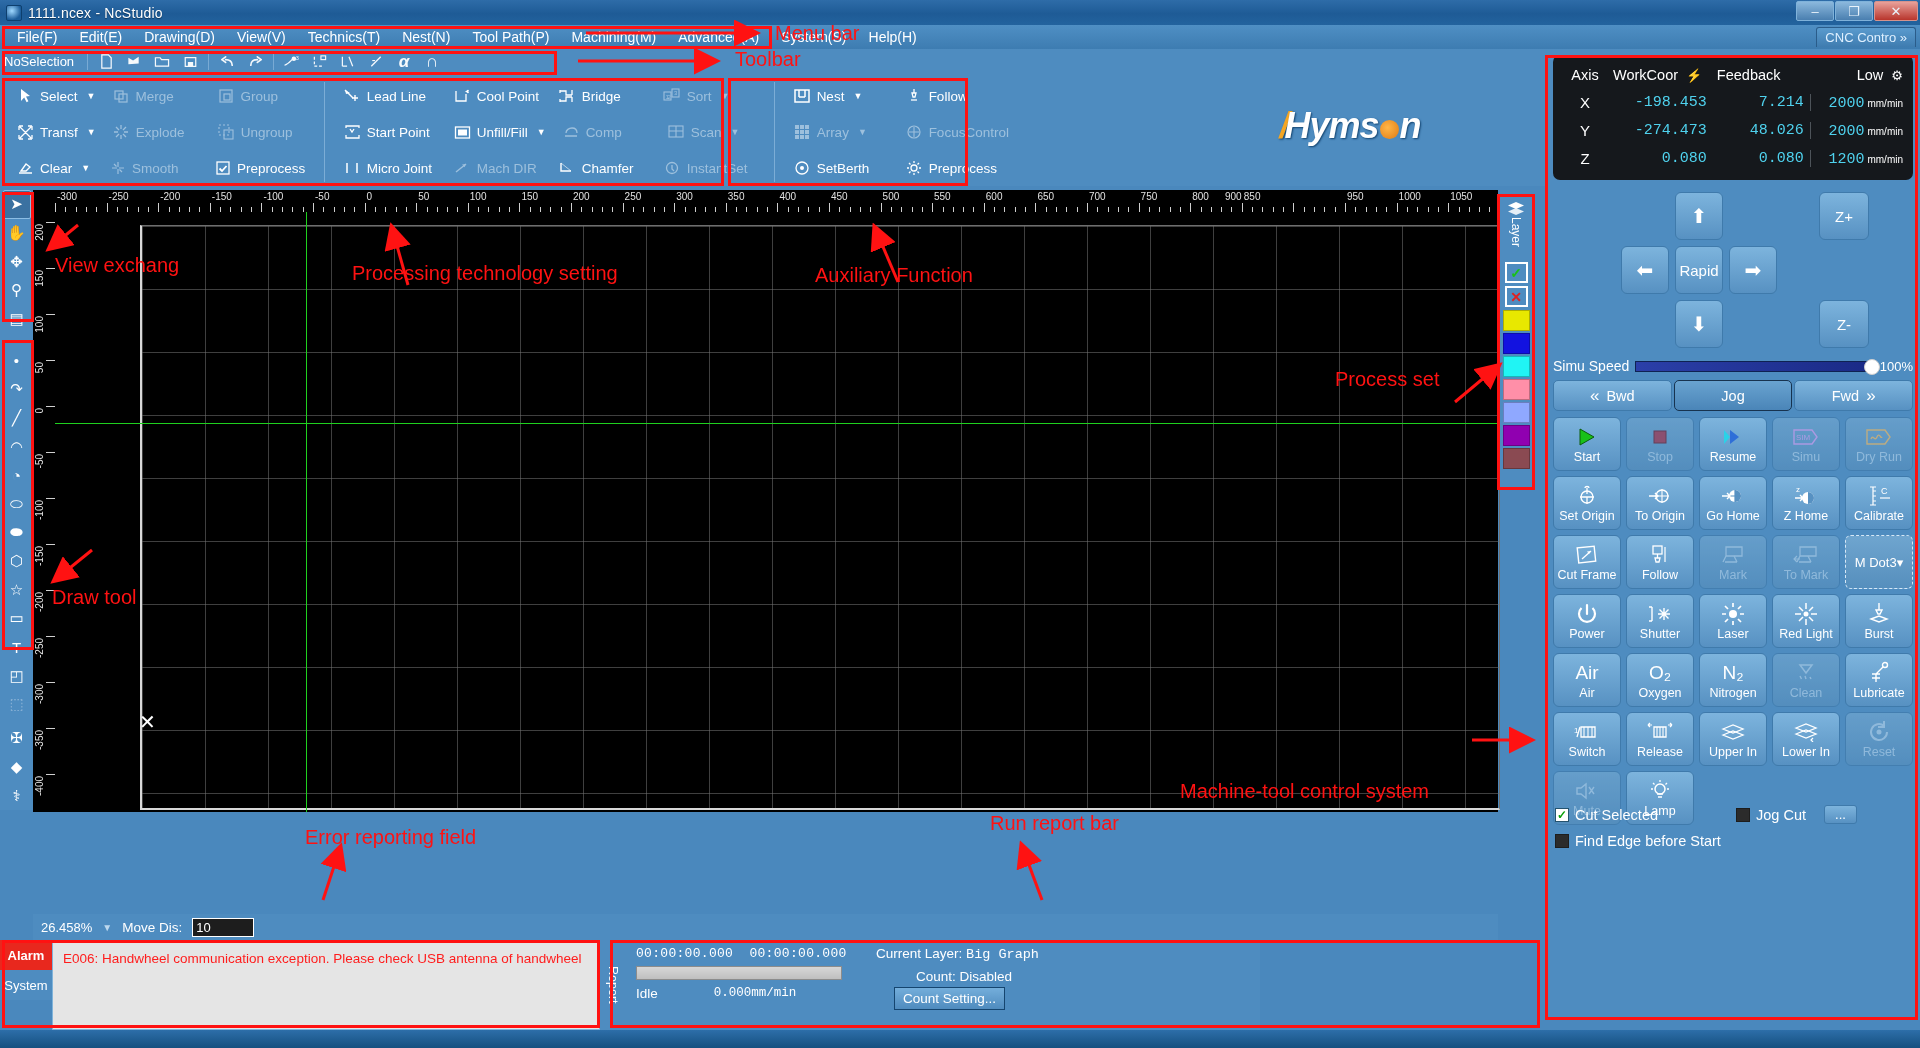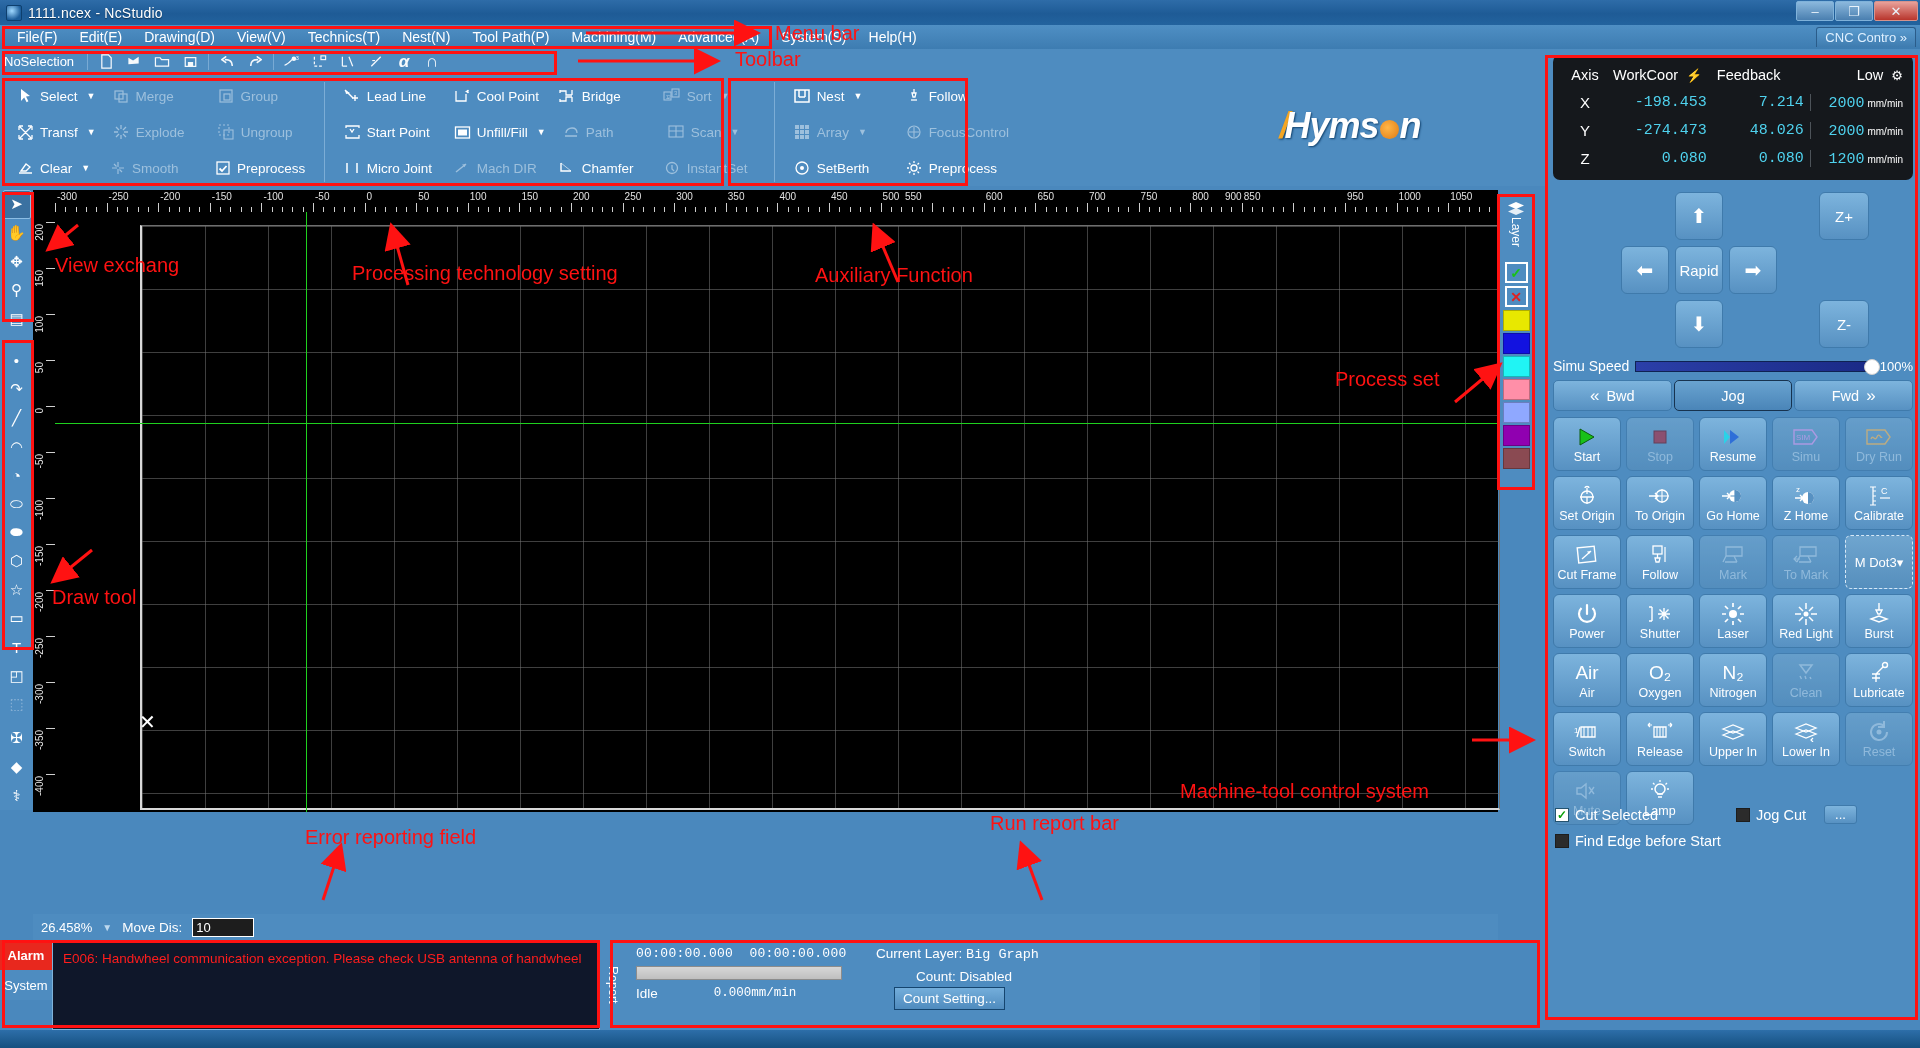--- a/index.html
+++ b/index.html
@@ -172,21 +172,21 @@
 
   
   .alarmwrap{ position:absolute; left:0; top:940px; width:600px; height:90px; display:flex;}
   .alarmtabs{ width:52px; display:flex; flex-direction:column;}
   .atab{
     height:30px; display:flex;align-items:center;justify-content:center;
     font-size:13px; color:#ffffff; background:#4e8cc0;
   }
   .atab.act{ background:#e8281e; color:#ffffff; font-weight:bold;}
   .alarmbody{
-    flex:1; background:#0f172a; border:1px solid #7fb3da; padding:6px 10px;
+    flex:1; background:#e5e5e5; border:1px solid #7fb3da; padding:6px 10px;
   }
   .aline{ color:#ff1d1d; font-size:13.5px; line-height:1.75; white-space:nowrap;}
 
   
   .reportwrap{ position:absolute; left:600px; top:940px; width:660px; height:90px; display:flex;}
   .rtabcol{ width:26px; background:#4e8cc0; display:flex; align-items:center; justify-content:center;}
   .rtabcol span{ writing-mode:vertical-rl; font-size:12.5px; color:#ffffff;}
   .reportbody{ flex:1; background:#4e8cc0; padding:6px 10px; position:relative;}
   .rtimes{ font-family:"Liberation Mono",monospace; font-size:13px; color:#ffffff; letter-spacing:.3px;}
   .progress{
@@ -548,21 +548,21 @@
             </span>
             <span>Unfill/Fill</span>
             <span class="caret">▼</span>
           </div>
           <div class="rbtn dis" style="min-width: 105px;">
             <span class="gi">
               <svg width="18" height="14" viewBox="0 0 18 14">
                 <path d="M3 11h12M4 8c0-3 3-5 6-5s5 2 5 5" fill="none" stroke="currentColor" stroke-width="1.3"></path>
               </svg>
             </span>
-            <span>Path</span>
+            <span>Comp</span>
           </div>
           <div class="rbtn dis" style="min-width: 105px;">
             <span class="gi">
               <svg width="17" height="16" viewBox="0 0 17 16">
                 <rect x="1" y="2" width="14" height="11" fill="none" stroke="currentColor" stroke-width="1.1"></rect>
                 <path d="M1 7h14M8 2v11" stroke="currentColor" stroke-width="1.1"></path>
               </svg>
             </span>
             <span>Scan</span>
             <span class="caret">▼</span>
@@ -824,21 +824,21 @@
       <div class="rtick" style="left: 816.6px; height: 5px;"></div>
       <div class="rtick" style="left: 826.9px; height: 5px;"></div>
       <div class="rtick" style="left: 837.2px; height: 5px;"></div>
       <div class="rtick" style="left: 847.6px; height: 9px;"></div>
       <div class="rlab" style="left: 849.6px;">500</div>
       <div class="rtick" style="left: 857.9px; height: 5px;"></div>
       <div class="rtick" style="left: 868.2px; height: 5px;"></div>
       <div class="rtick" style="left: 878.5px; height: 5px;"></div>
       <div class="rtick" style="left: 888.8px; height: 5px;"></div>
       <div class="rtick" style="left: 899.2px; height: 9px;"></div>
-      <div class="rlab" style="left: 872px;">550</div>
+      <div class="rlab" style="left: 901px;">550</div>
       <div class="rtick" style="left: 909.5px; height: 5px;"></div>
       <div class="rtick" style="left: 919.8px; height: 5px;"></div>
       <div class="rtick" style="left: 930.1px; height: 5px;"></div>
       <div class="rtick" style="left: 940.4px; height: 5px;"></div>
       <div class="rtick" style="left: 950.8px; height: 9px;"></div>
       <div class="rlab" style="left: 952.8px;">600</div>
       <div class="rtick" style="left: 961.1px; height: 5px;"></div>
       <div class="rtick" style="left: 971.4px; height: 5px;"></div>
       <div class="rtick" style="left: 981.7px; height: 5px;"></div>
       <div class="rtick" style="left: 992px; height: 5px;"></div>

